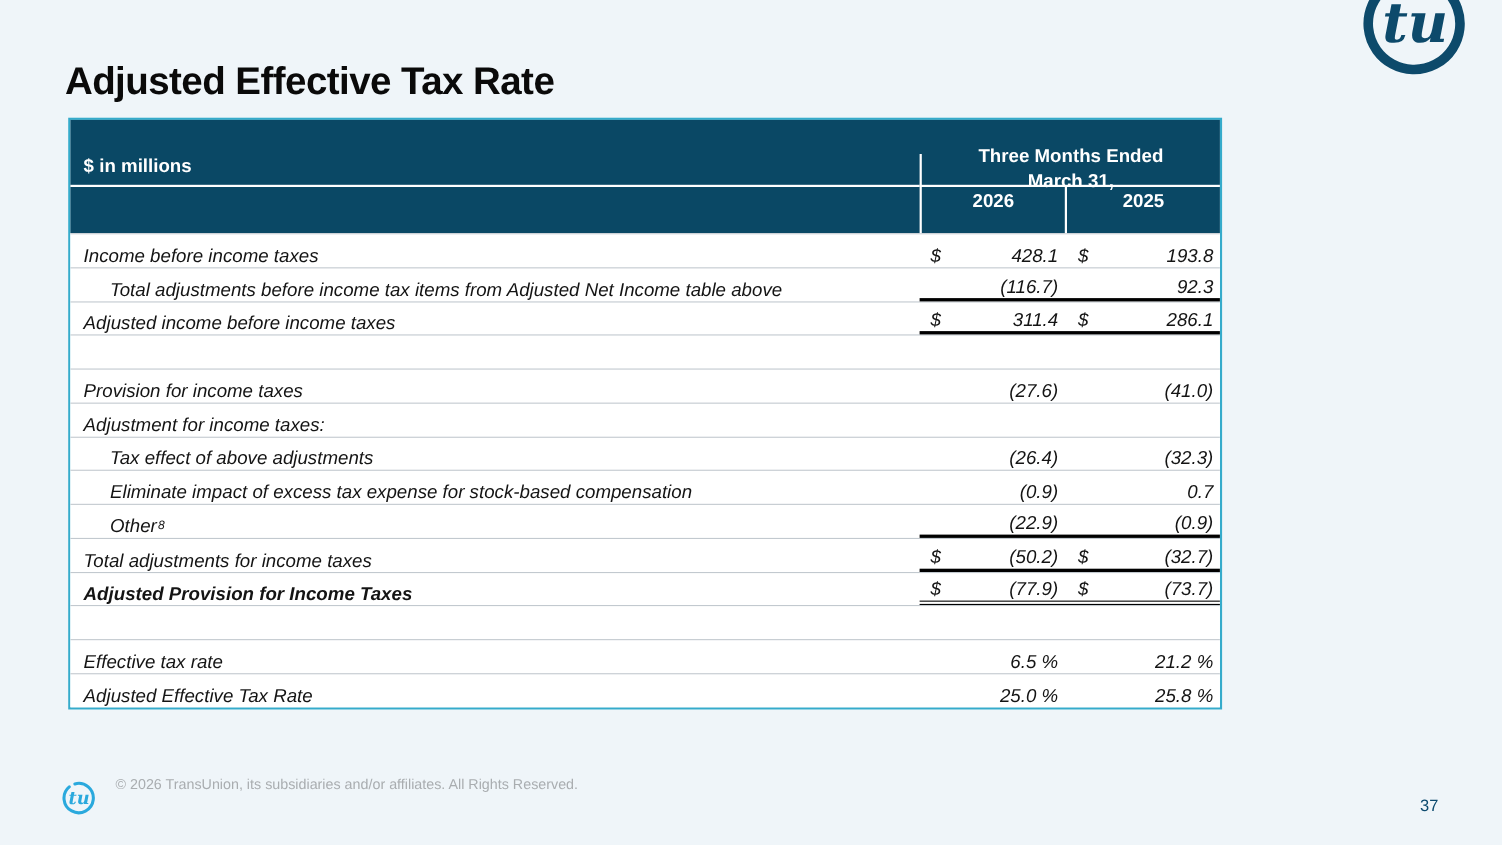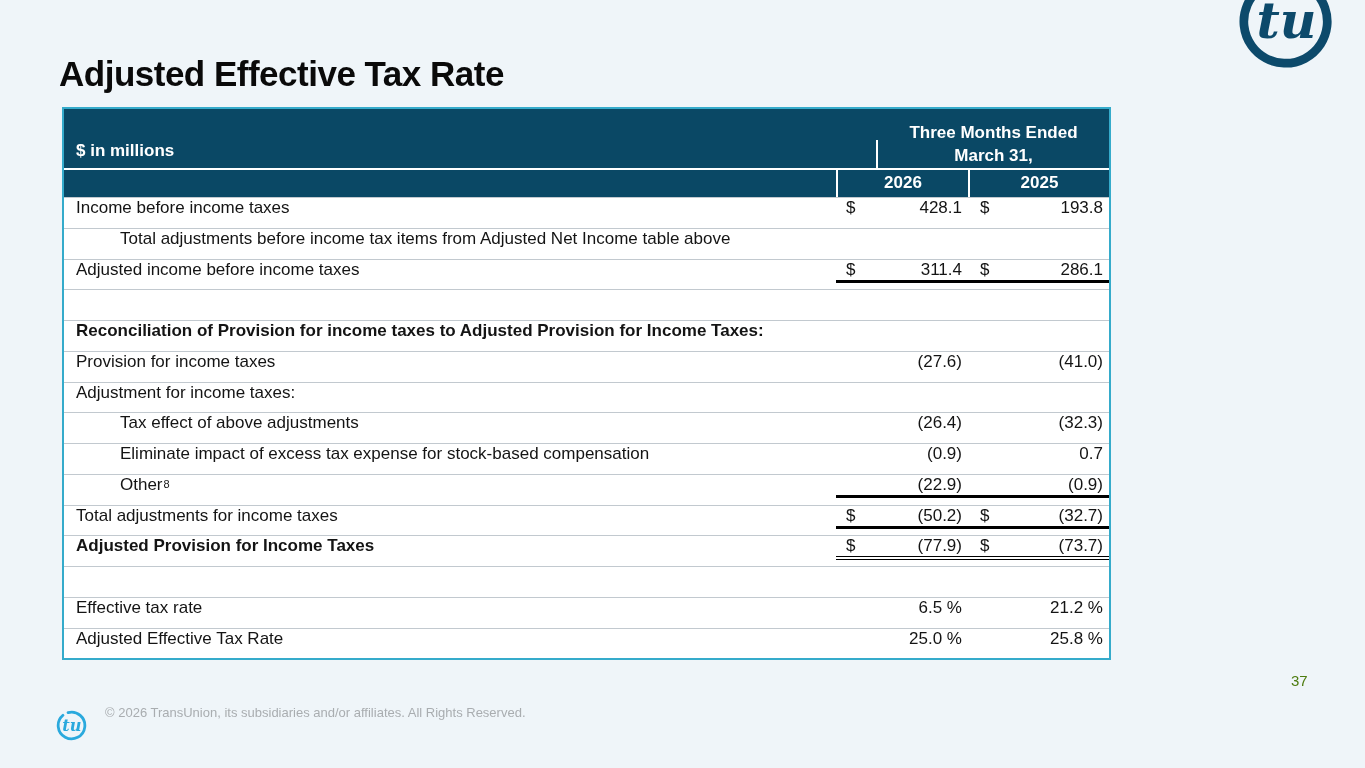--- a/index.html
+++ b/index.html
@@ -34,63 +34,64 @@
     background:#ffffff;
   }
   .thead{background:var(--header-bg);color:#ffffff;}
   .thead-row1{display:flex;height:61px;}
   .corner-cell{
     flex:1;display:flex;align-items:flex-end;
     padding:0 0 7px 12px;font-weight:bold;font-size:17px;
     border-bottom:2px solid #ffffff;
   }
   .period-cell{
-    width:233px;border-left:2px solid #ffffff;border-bottom:2px solid #ffffff;
-    display:flex;flex-direction:column;justify-content:flex-end;align-items:center;
+    width:273px;border-left:2px solid #ffffff;border-bottom:2px solid #ffffff;
+    display:flex;flex-direction:column;justify-content:center;align-items:center;
     font-weight:bold;font-size:17px;line-height:1.35;text-align:center;margin-top:31px;
   }
-  .thead-row2{display:flex;height:27px;}
+  .thead-row2{display:flex;height:42px;}
   .thead-spacer{flex:1;}
   .year-cell{
     text-align:center;font-weight:bold;font-size:17px;line-height:25px;
     border-left:2px solid #ffffff;
   }
   .year-cell.y1{width:132px;}
   .year-cell.y2{width:141px;}
   .tbody{background:#ffffff;}
   .row{
-    display:flex;height:30.75px;align-items:flex-start;
+    display:flex;height:30.75px;align-items:flex-end;
     border-top:1px solid var(--divider);
+    font-style:italic;
   }
   .label{
     flex:1;display:flex;align-items:center;
     padding-left:12px;font-size:17px;white-space:nowrap;overflow:hidden;
   }
-  .label.indent{padding-left:56px;}
+  .label.indent{padding-left:36px;}
   .row.bold .label{font-weight:bold;}
   .label sup{font-size:11px;line-height:0;margin-left:1px;position:relative;top:-1px;}
   .nums{width:273px;display:flex;}
   .nums.u-thick{border-bottom:3px solid #000000;}
   .nums.u-double{border-bottom:4px double #000000;}
   .num{display:flex;align-items:center;}
   .num.c1{width:132px;padding:0 6px 0 10px;}
   .num.c2{width:141px;padding:0 6px 0 12px;}
   .num .cur{font-size:17px;}
   .num .val{margin-left:auto;font-size:17px;}
   .footer-logo{
     position:absolute;left:56px;top:710px;width:31px;height:31px;
     color:var(--logo-cyan);
   }
   .copyright{
     position:absolute;left:105px;top:705px;
     font-size:13px;color:var(--muted);
   }
   .page-number{
-    position:absolute;left:1291px;top:672px;
-    font-size:15px;color:#4d7c0f;
+    position:absolute;left:1291px;top:724px;
+    font-size:15px;color:#0c4a6e;
   }
 </style>
 </head>
 <body>
 
 <div class="slide-title">Adjusted Effective Tax Rate</div>
 
 <div class="logo-top">
   <svg viewBox="0 0 100 100" width="100%" height="100%">
     <path d="M 22.4 17.1 A 43 43 0 1 0 38.9 8.5" fill="none" stroke="currentColor" stroke-width="9" stroke-linecap="round"></path>
@@ -122,49 +123,46 @@
             <span class="val">428.1</span>
           </div>
           <div class="num c2">
             <span class="cur">$</span>
             <span class="val">193.8</span>
           </div>
         </div>
       </div>
       <div class="row">
         <div class="label indent">Total adjustments before income tax items from Adjusted Net Income table above</div>
+        <div class="nums u-thick">
+          <div class="num c1">
+            <span class="cur"></span>
+            <span class="val">(116.7)</span>
+          </div>
+          <div class="num c2">
+            <span class="cur"></span>
+            <span class="val">92.3</span>
+          </div>
+        </div>
       </div>
       <div class="row">
         <div class="label">Adjusted income before income taxes</div>
         <div class="nums u-thick">
           <div class="num c1">
             <span class="cur">$</span>
             <span class="val">311.4</span>
           </div>
           <div class="num c2">
             <span class="cur">$</span>
             <span class="val">286.1</span>
           </div>
         </div>
       </div>
       <div class="row blank">
         <div class="label"></div>
-        <div class="nums">
-          <div class="num c1">
-            <span class="cur"></span>
-            <span class="val"></span>
-          </div>
-          <div class="num c2">
-            <span class="cur"></span>
-            <span class="val"></span>
-          </div>
-        </div>
-      </div>
-      <div class="row bold">
-        <div class="label">Reconciliation of Provision for income taxes to Adjusted Provision for Income Taxes:</div>
         <div class="nums">
           <div class="num c1">
             <span class="cur"></span>
             <span class="val"></span>
           </div>
           <div class="num c2">
             <span class="cur"></span>
             <span class="val"></span>
           </div>
         </div>

